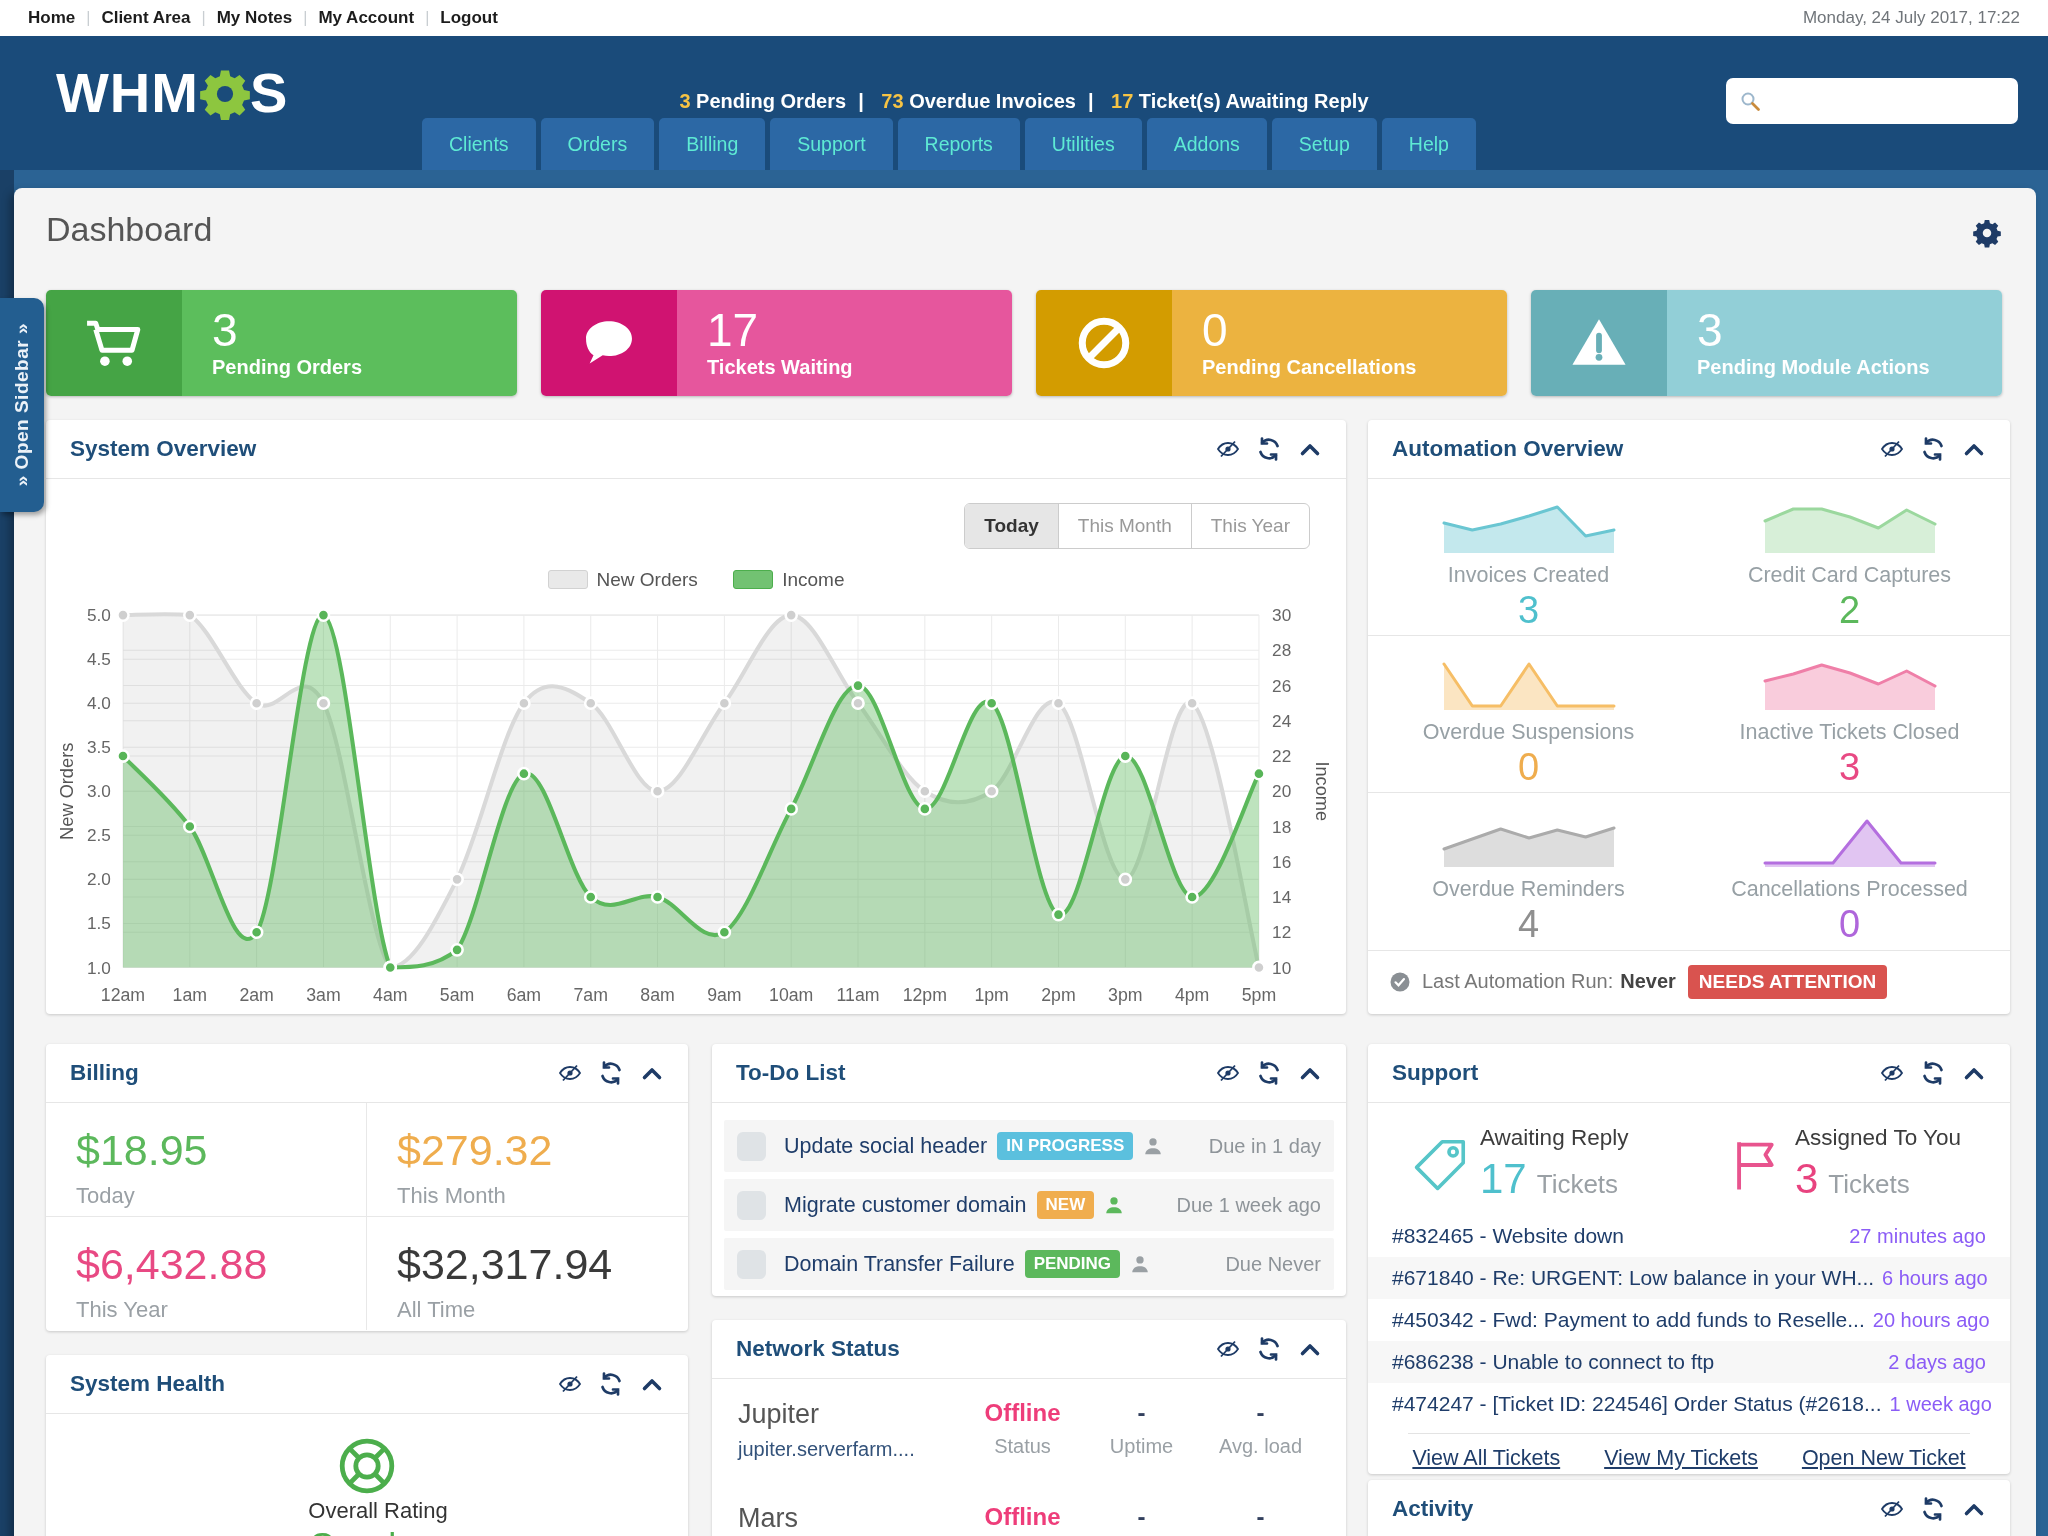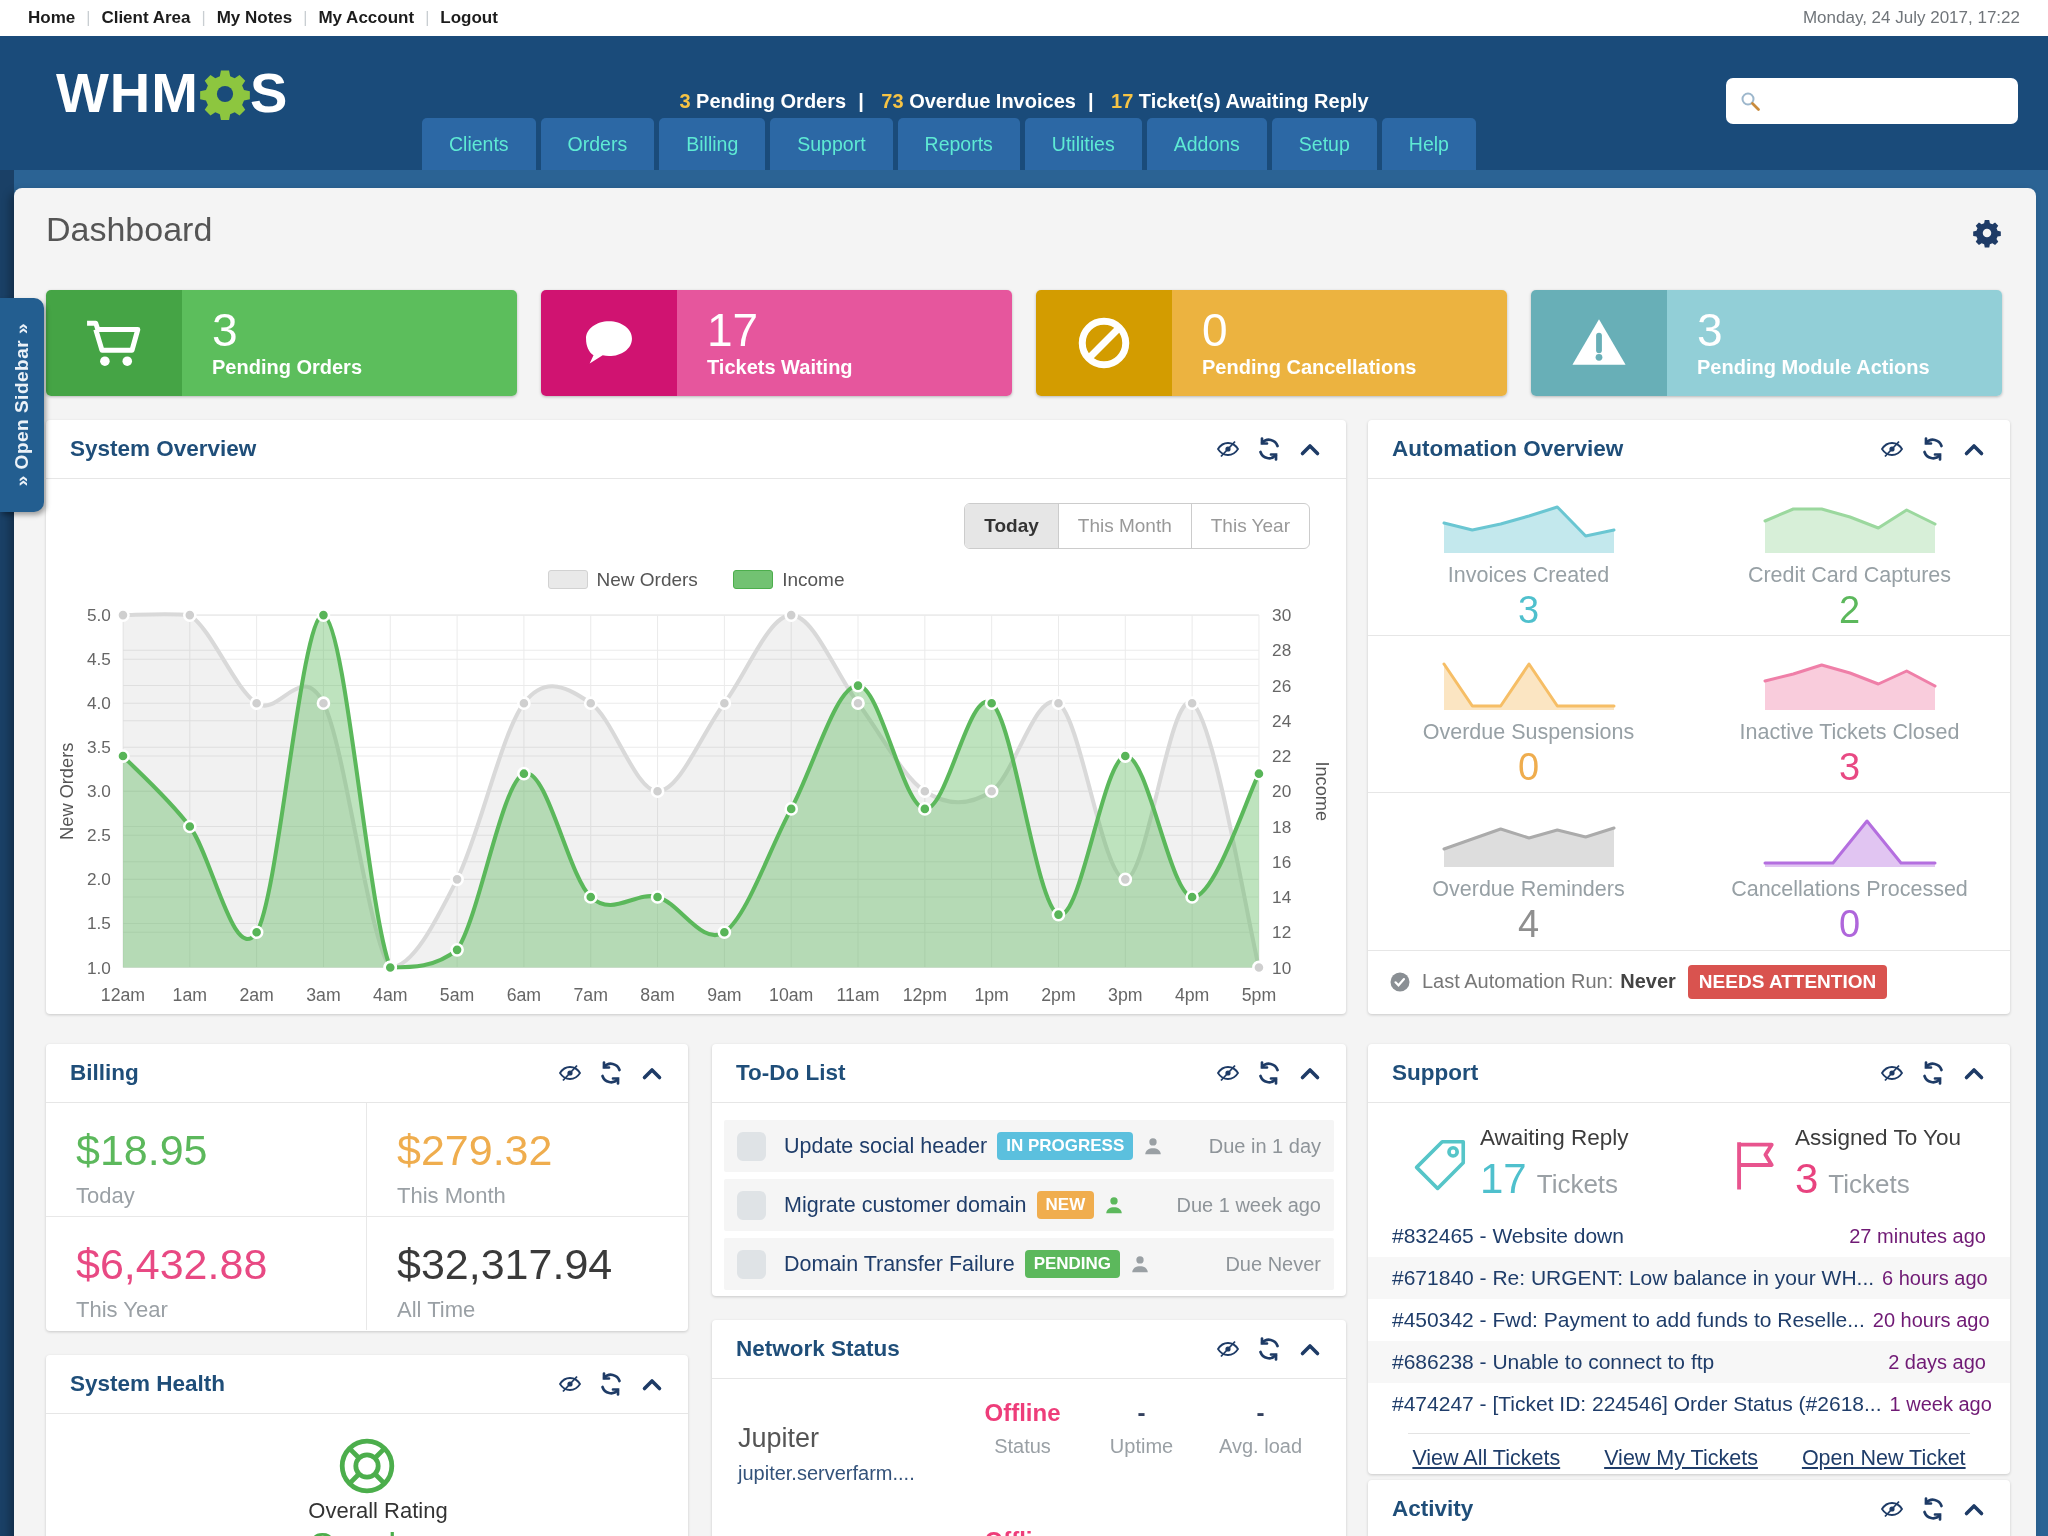--- a/index.html
+++ b/index.html
@@ -111,39 +111,39 @@
   .todo-task{color:#1F3D6A;font-size:21.5px;}
   .todo-badge{color:#fff;font-weight:bold;font-size:17px;padding:4px 9px;border-radius:4px;margin-left:10px;}
   .todo-person{width:22px;height:22px;margin-left:9px;}
   .todo-due{margin-left:auto;color:#8e9499;font-size:20px;}
 
   
   #p-network{left:698px;top:1132px;width:634px;height:300px;}
   .net-row{display:flex;padding:20px 26px 22px;}
   .net-row:first-child{border-bottom:1px solid #e8e8e8;}
   .net-name{width:225px;}
-  .net-title{font-size:27px;color:#555;margin-top:24px;}
+  .net-title{font-size:27px;color:#555;}
   .net-host{font-size:20px;color:#33527A;margin-top:8px;}
   .net-col{flex:1;text-align:center;}
   .net-val{font-size:24px;font-weight:bold;color:#33405E;}
   .net-lab{font-size:20px;color:#9aa0a5;margin-top:8px;}
 
   
   #p-support{left:1354px;top:856px;width:642px;height:430px;}
   .sup-stats{display:flex;padding:22px 6px 12px;}
   .sup-stat{flex:1;display:flex;align-items:center;gap:10px;padding-left:38px;}
   .sup-stat .ic{width:58px;height:58px;}
   .sup-lab{font-size:22.5px;color:#3c3c3c;}
   .sup-nums{margin-top:4px;}
   .sup-count{font-size:42px;}
   .sup-unit{font-size:26px;color:#9aa0a5;margin-left:10px;}
   .tix-row{display:flex;justify-content:space-between;align-items:center;height:42px;padding:0 24px;cursor:pointer;}
   .tix-row:nth-child(even){background:#f7f7f7;}
   .tix-title{color:#1F3D6A;font-size:21px;white-space:nowrap;}
-  .tix-time{color:#701a75;font-size:20px;white-space:nowrap;margin-left:8px;}
+  .tix-time{color:#8b5cf6;font-size:20px;white-space:nowrap;margin-left:8px;}
   .sup-div{border-top:1px solid #e3e3e3;margin:8px 40px 0;}
   .sup-links{display:flex;justify-content:center;gap:44px;padding-top:12px;}
   .sup-link{color:#1F3D6A;font-size:21.5px;text-decoration:underline;cursor:pointer;}
 
   
   #p-health{left:32px;top:1167px;width:642px;height:260px;}
   .sh-body{padding:20px 28px 0;display:flex;align-items:center;flex-direction:column;}
   .sh-body .ic{width:64px;height:64px;}
   .sh-txt{margin-left:22px;}
   .sh-lab{font-size:22px;color:#333;}

